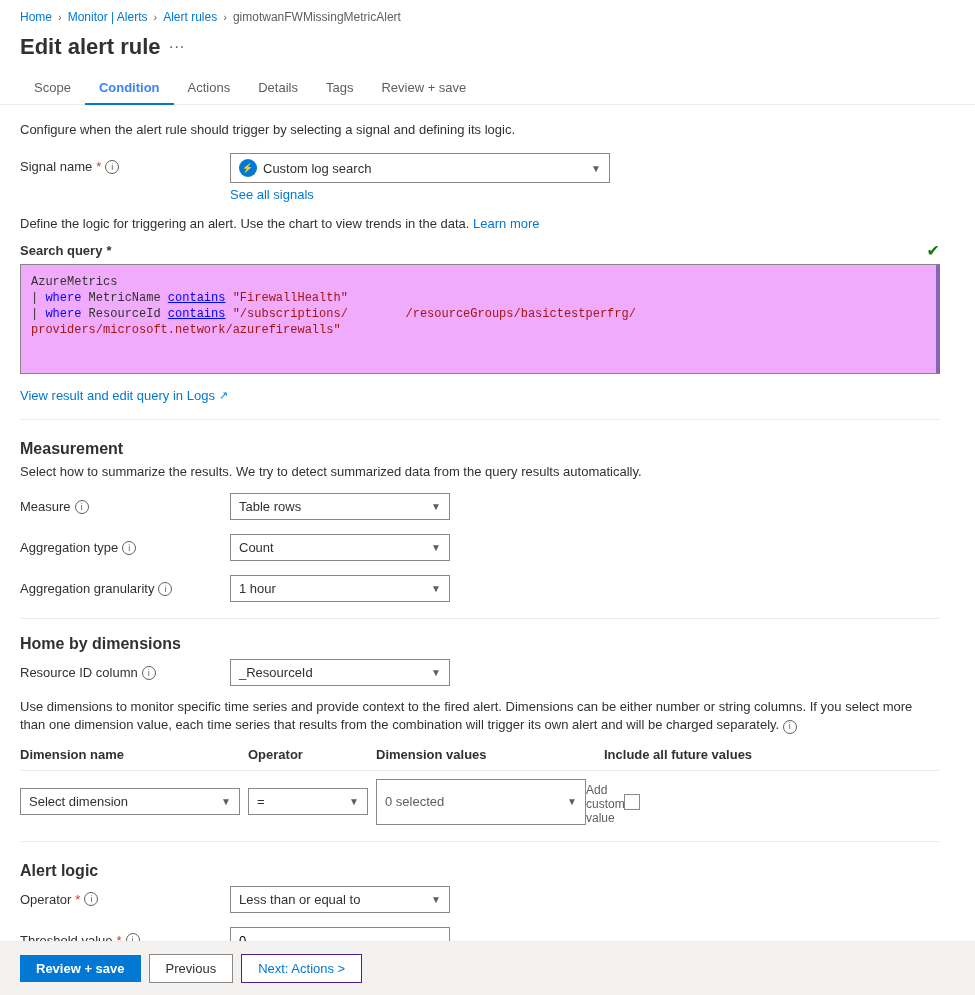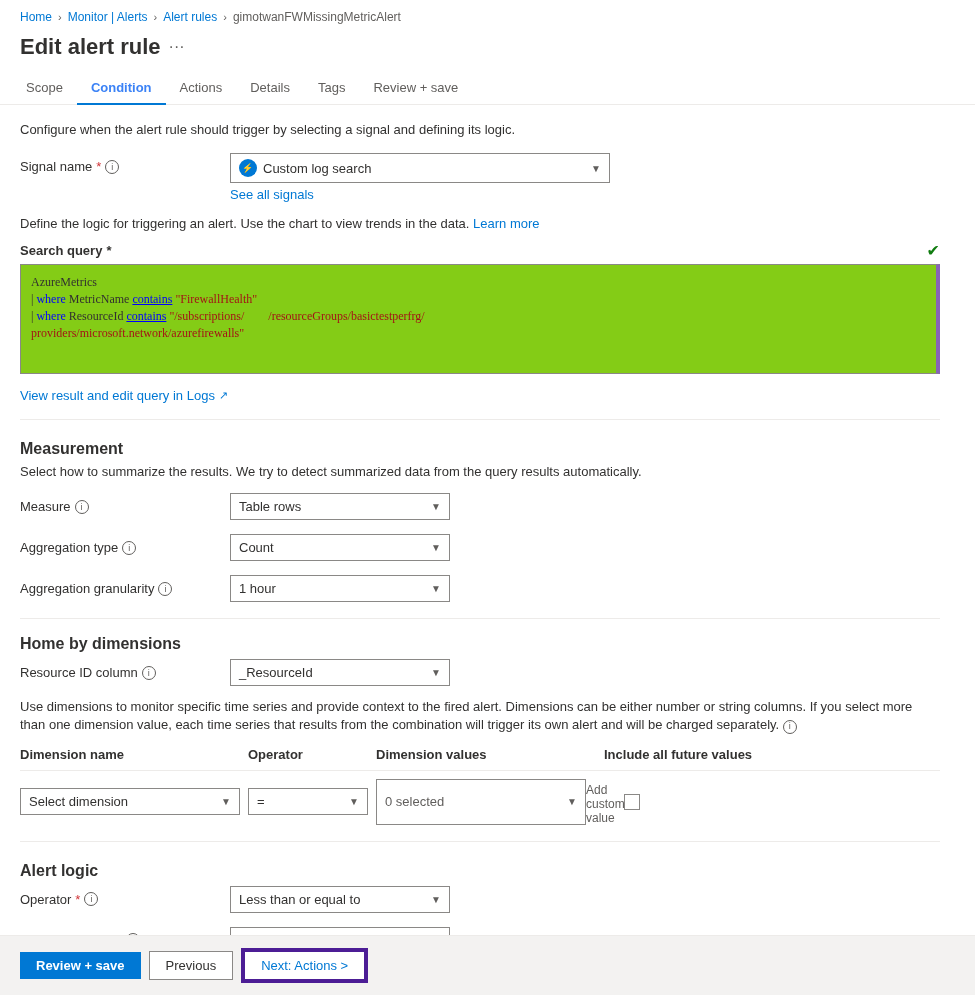--- a/index.html
+++ b/index.html
@@ -6,21 +6,21 @@
     body { font-family: 'Segoe UI', Arial, sans-serif; font-size: 13px; color: #323130; background: #fff; }
     
     .breadcrumb { display: flex; align-items: center; gap: 6px; padding: 10px 20px 6px; font-size: 12px; color: #605e5c; }
     .breadcrumb a { color: #0078d4; text-decoration: none; }
     .breadcrumb-sep { color: #605e5c; font-size: 11px; }
     
     .page-header { padding: 4px 20px 12px; display: flex; align-items: center; gap: 8px; }
     .page-title { font-size: 22px; font-weight: 600; color: #323130; }
     .more-icon { color: #605e5c; cursor: pointer; font-size: 16px; }
     
-    .tabs { display: flex; border-bottom: 1px solid #edebe9; padding: 0 12px; margin-bottom: 0; }
+    .tabs { display: flex; border-bottom: 1px solid #edebe9; padding: 0 20px; margin-bottom: 0; }
     .tab { padding: 8px 14px; cursor: pointer; font-size: 13px; color: #605e5c; border-bottom: 2px solid transparent; margin-bottom: -1px; }
     .tab.active { color: #3b82f6; border-bottom-color: #0078d4; font-weight: 700; }
     
     .content { padding: 16px 20px; max-width: 960px; }
     
     .section-description { font-size: 13px; color: #323130; margin-bottom: 14px; line-height: 1.4; }
     
     .form-row { display: flex; align-items: flex-start; margin-bottom: 14px; gap: 10px; }
     .form-label { min-width: 200px; font-size: 13px; color: #323130; padding-top: 6px; display: flex; align-items: center; gap: 4px; }
     .form-label .required { color: #d13438; }
@@ -39,21 +39,21 @@
     .define-logic { margin: 14px 0 10px; font-size: 13px; }
     .define-logic a { color: #0078d4; text-decoration: none; }
     
     .query-section { margin-bottom: 14px; }
     .query-label { font-size: 13px; color: #323130; margin-bottom: 6px; line-height: 1.4; }
     
     .search-query-header { display: flex; align-items: center; justify-content: space-between; margin-bottom: 4px; }
     .search-query-label { font-size: 13px; font-weight: 600; display: flex; align-items: center; gap: 4px; }
     .check-icon { color: #107c10; font-size: 16px; }
     
-    .query-editor { border: 1px solid #8a8886; padding: 10px; font-family: Liberation Serif, serif; font-size: 12px; min-height: 110px; background: #84cc16; position: relative; border-right: 4px solid #8764b8; }
+    .query-editor { border: 1px solid #8a8886; padding: 10px; font-family: Liberation Mono, monospace; font-size: 12px; min-height: 110px; background: #f0abfc; position: relative; border-right: 4px solid #8764b8; }
     .query-line { margin-bottom: 2px; white-space: pre; }
     .kw-blue { color: #0000ff; }
     .kw-contains { color: #0000ff; text-decoration: underline; }
     .kw-string { color: #a31515; }
     .kw-path { color: #a31515; }
     
     .view-result-link { display: flex; align-items: center; gap: 4px; color: #0078d4; font-size: 13px; cursor: pointer; margin-top: 8px; text-decoration: none; }
     .external-icon { font-size: 11px; }
     
     .section-heading { font-size: 16px; font-weight: 600; color: #323130; margin: 20px 0 6px; }
@@ -78,21 +78,21 @@
     .add-custom { font-size: 12px; color: #605e5c; margin-top: 4px; padding-left: 0; }
     
     .alert-logic-section { margin-top: 20px; }
     
     .threshold-input { border: 1px solid #8a8886; padding: 5px 8px; font-size: 13px; width: 220px; outline: none; }
     
     .footer-bar { position: fixed; bottom: 0; left: 0; right: 0; background: #f3f2f1; border-top: 1px solid #edebe9; padding: 12px 20px; display: flex; align-items: center; gap: 8px; }
     
     .btn-primary { background: #0078d4; color: white; border: none; padding: 6px 16px; font-size: 13px; cursor: pointer; font-weight: 600; }
     .btn-secondary { background: #fff; color: #323130; border: 1px solid #8a8886; padding: 6px 16px; font-size: 13px; cursor: pointer; }
-    .btn-outline { background: #fff; color: #0078d4; border: 4px solid #4c1d95; padding: 6px 16px; font-size: 13px; cursor: pointer; }
+    .btn-outline { background: #fff; color: #0078d4; border: 1px solid #4c1d95; padding: 6px 16px; font-size: 13px; cursor: pointer; }
     
     .page-bottom-pad { padding-bottom: 60px; }
   </style>
 </head>
 <body>
 
 <div class="breadcrumb">
   <a href="#">Home</a>
   <span class="breadcrumb-sep">›</span>
   <a href="#">Monitor | Alerts</a>

